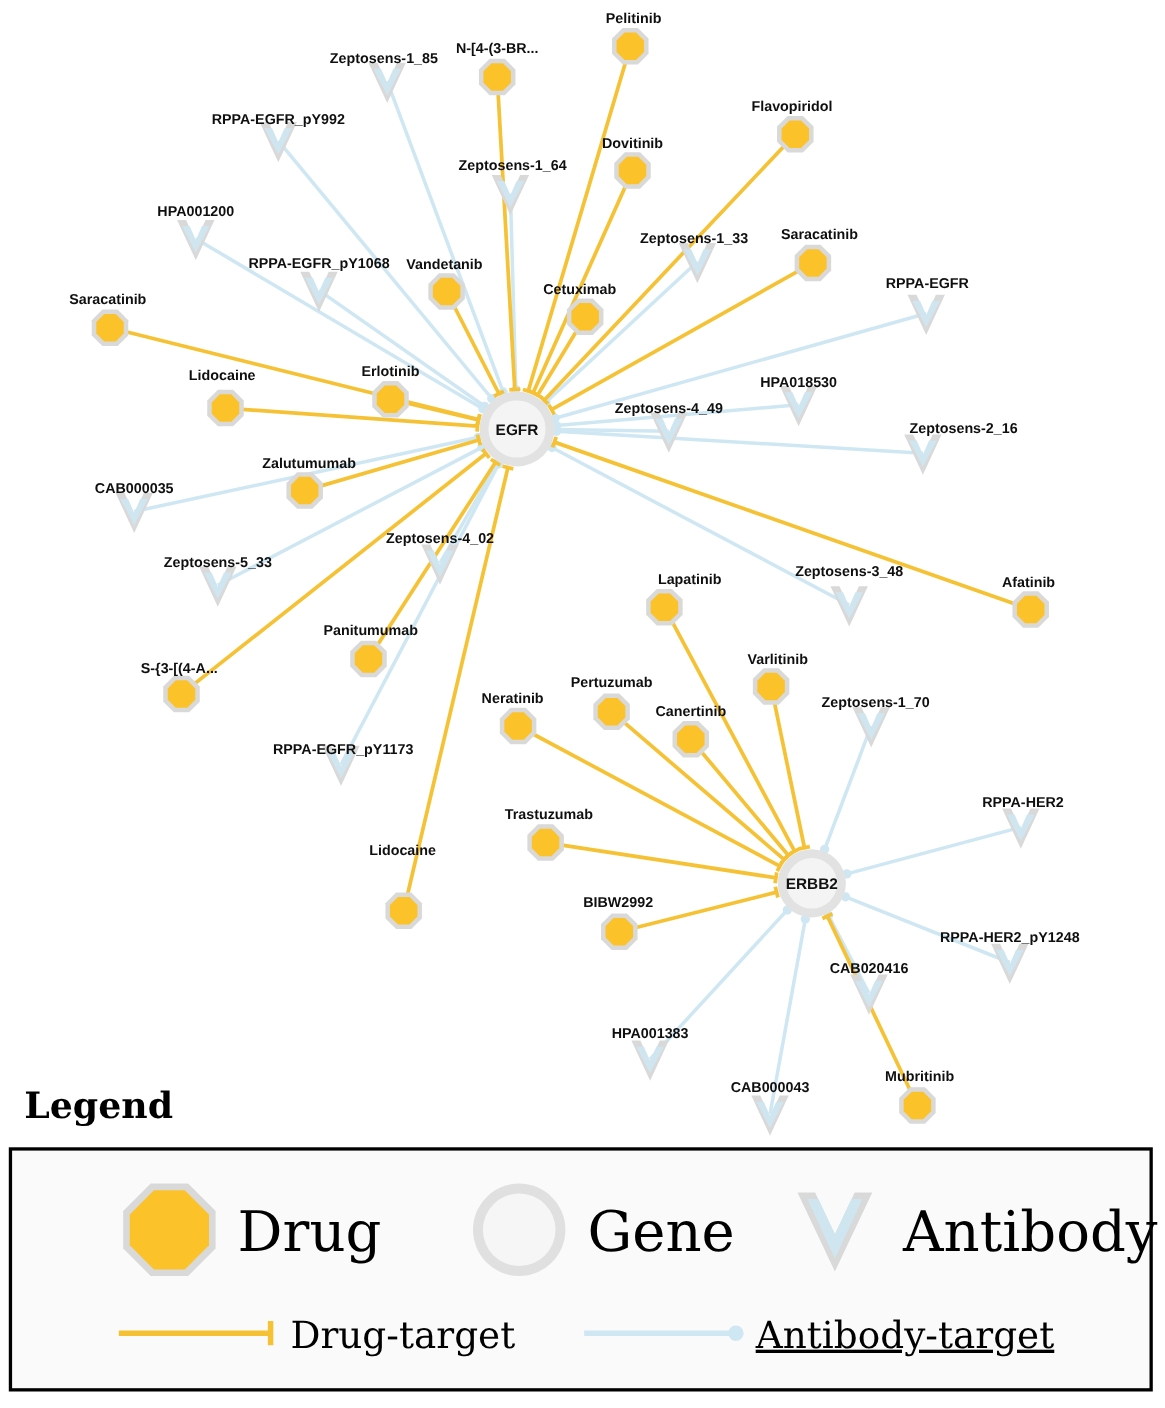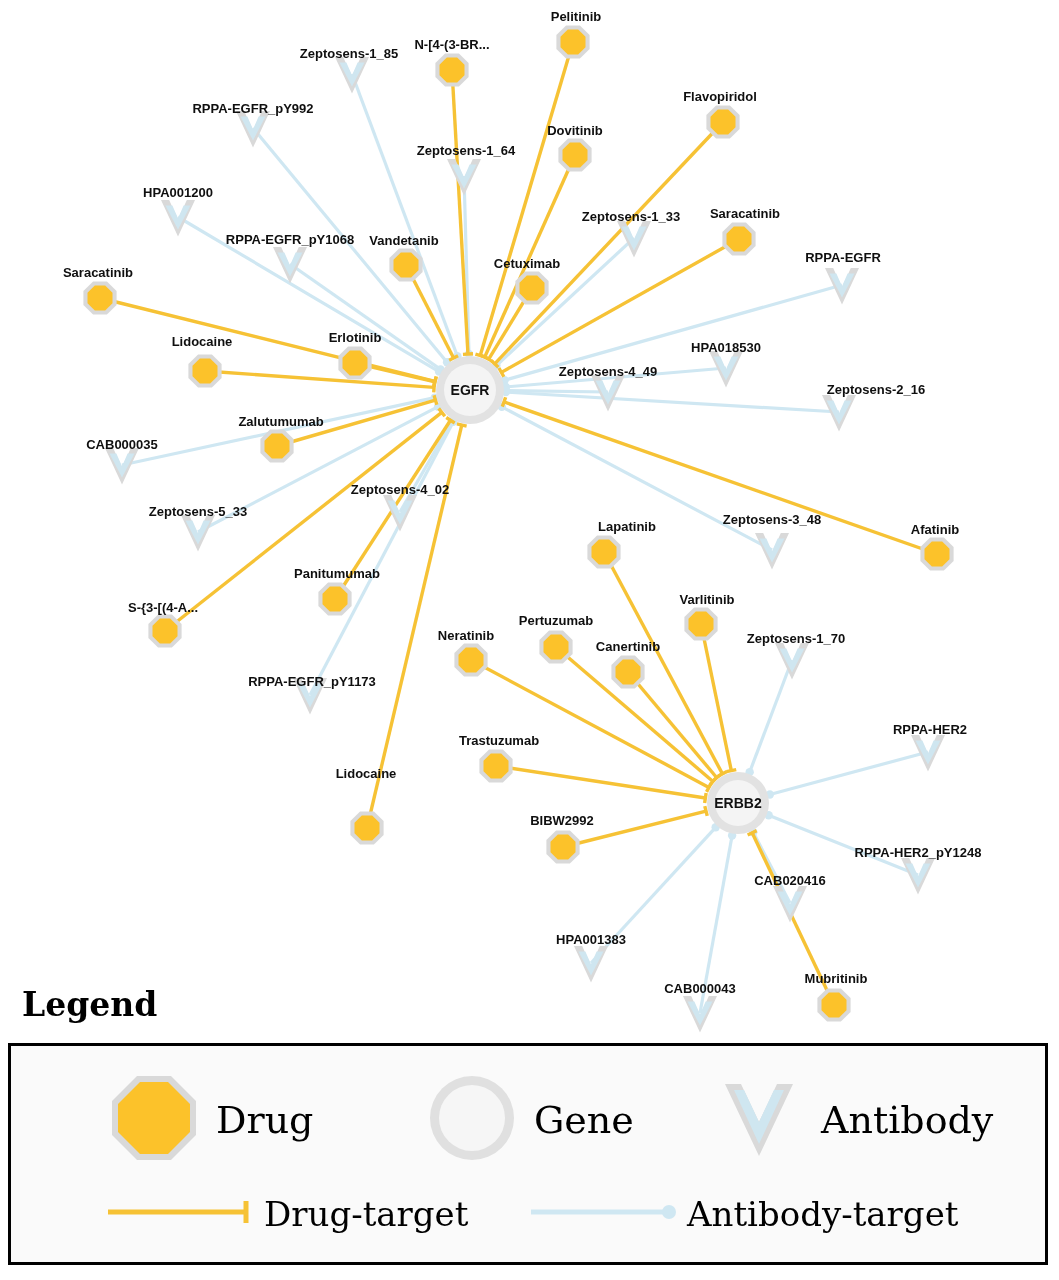--- a/index.html
+++ b/index.html
@@ -74,21 +74,21 @@
     width: 100%;
     height: 110px;
   }
   .legend-item {
     position: absolute;
     display: flex;
     align-items: center;
   }
   .legend-text {
     font-family: "DejaVu Serif", serif;
-    font-size: 38px;
+    font-size: 51px;
     color: #000;
     margin-left: 14px;
   }
   .legend-row2 {
     position: absolute;
     top: 148px;
     left: 0;
     width: 100%;
     height: 60px;
   }
@@ -466,21 +466,21 @@
     <div class="legend-row2">
       <div class="legend-item" style="left:95px; top:0;">
         <span>
           <svg width="150" height="28" viewBox="0 0 150 28">
             <line x1="2" y1="14" x2="140" y2="14" stroke="#f6c235" stroke-width="5"></line>
             <line x1="140" y1="3" x2="140" y2="25" stroke="#f6c235" stroke-width="5"></line>
           </svg>
         </span>
         <span class="legend-edge-text">Drug-target</span>
       </div>
-      <div class="legend-item" style="left:518px; top:0;">
+      <div class="legend-item" style="left:518px; top:0;text-decoration:underline;">
         <span>
           <svg width="150" height="28" viewBox="0 0 150 28">
             <line x1="2" y1="14" x2="136" y2="14" stroke="#cfe7f2" stroke-width="5"></line>
             <circle cx="140" cy="14" r="7" fill="#cfe7f2"></circle>
           </svg>
         </span>
         <span class="legend-edge-text">Antibody-target</span>
       </div>
     </div>
   </div>

